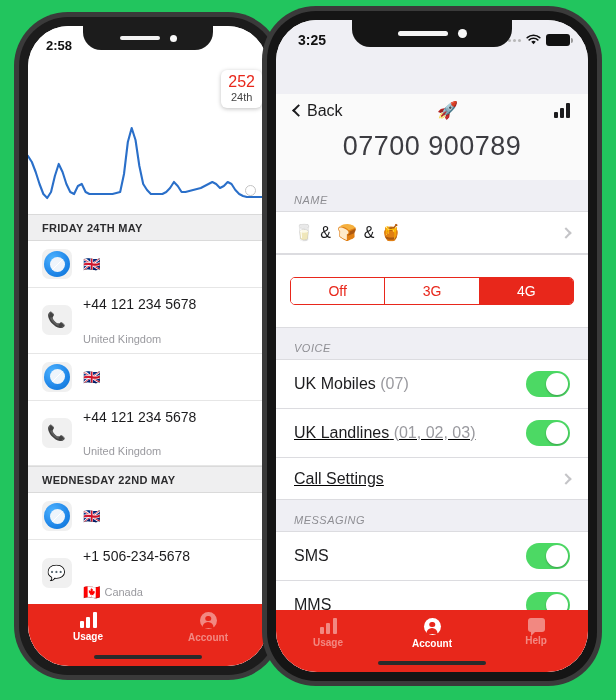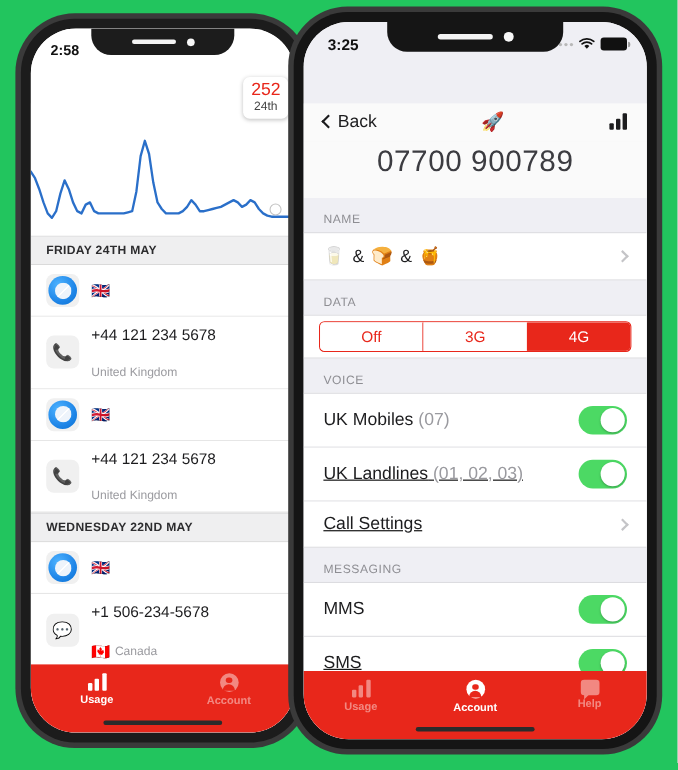--- a/index.html
+++ b/index.html
@@ -176,20 +176,21 @@
   .bars-dark i:nth-child(1){height:6px;} .bars-dark i:nth-child(2){height:10px;} .bars-dark i:nth-child(3){height:15px;}
 
   .acct-title {
     flex:none; text-align:center; font-size:27px; color:#3c3c41;
     background:#fafafa; padding:2px 0 18px; letter-spacing:0.5px;
   }
   .settings { flex:1; overflow:hidden; background:#efeff4; }
   .grp-header {
     font-size:11px; color:#8e8e93; letter-spacing:0.5px;
     padding:14px 18px 5px;
+    font-style:italic;
   }
   .cell {
     display:flex; align-items:center; justify-content:space-between;
     background:#fff; padding:11px 18px; min-height:42px;
     border-top:0.5px solid #dcdce0; border-bottom:0.5px solid #dcdce0;
   }
   .cell + .cell { border-top:none;text-decoration:underline; }
   .cell-label { font-size:16px; color:#1c1c1e; }
   .cell-label .muted { color:#9a9a9f; }
   .emoji-name { font-size:16px; letter-spacing:1px; }
@@ -199,21 +200,21 @@
   }
   .toggle {
     width:44px; height:26px; border-radius:13px; background:#4cd964;
     position:relative; flex:none;
   }
   .toggle:after {
     content:""; position:absolute; top:2px; right:2px;
     width:22px; height:22px; border-radius:50%; background:#fff;
     box-shadow:0 1px 2px rgba(0,0,0,0.28);
   }
-  .seg-wrap { background:#fff; padding:5px 14px; border-top:0.5px solid #dcdce0; border-bottom:0.5px solid #dcdce0; }
+  .seg-wrap { background:#fff; padding:22px 14px; border-top:0.5px solid #dcdce0; border-bottom:0.5px solid #dcdce0; }
   .segmented {
     display:flex; border:1px solid #e8271b; border-radius:5px; overflow:hidden; height:28px;
   }
   .seg {
     flex:1; display:flex; align-items:center; justify-content:center;
     font-size:14px; color:#e8271b; background:#fff;
     border-right:1px solid #e8271b;
   }
   .seg:last-child { border-right:none; }
   .seg.active { background:#e8271b; color:#fff; }
@@ -386,21 +387,20 @@
           <div class="acct-title">07700 900789</div>
 
           <div class="settings">
 
             <div class="grp-header">NAME</div>
             <div class="cell">
               <span class="cell-label emoji-name">🥛 &amp; 🍞 &amp; 🍯</span>
               <span class="chev-right"></span>
             </div>
 
-            <div class="grp-header">DATA</div>
             <div class="seg-wrap">
               <div class="segmented">
                 <span class="seg">Off</span>
                 <span class="seg">3G</span>
                 <span class="seg active">4G</span>
               </div>
             </div>
 
             <div class="grp-header">VOICE</div>
             <div class="cell">
@@ -417,25 +417,25 @@
               </span>
               <span class="toggle"></span>
             </div>
             <div class="cell">
               <span class="cell-label">Call Settings</span>
               <span class="chev-right"></span>
             </div>
 
             <div class="grp-header">MESSAGING</div>
             <div class="cell">
+              <span class="cell-label">SMS</span>
+              <span class="toggle"></span>
+            </div>
+            <div class="cell">
               <span class="cell-label">MMS</span>
-              <span class="toggle"></span>
-            </div>
-            <div class="cell">
-              <span class="cell-label">SMS</span>
               <span class="toggle"></span>
             </div>
 
           </div>
 
           <div class="tabbar" style="background:#e8271b">
             <div class="tab inactive">
               <span class="bars">
                   <i></i>
                   <i></i>

